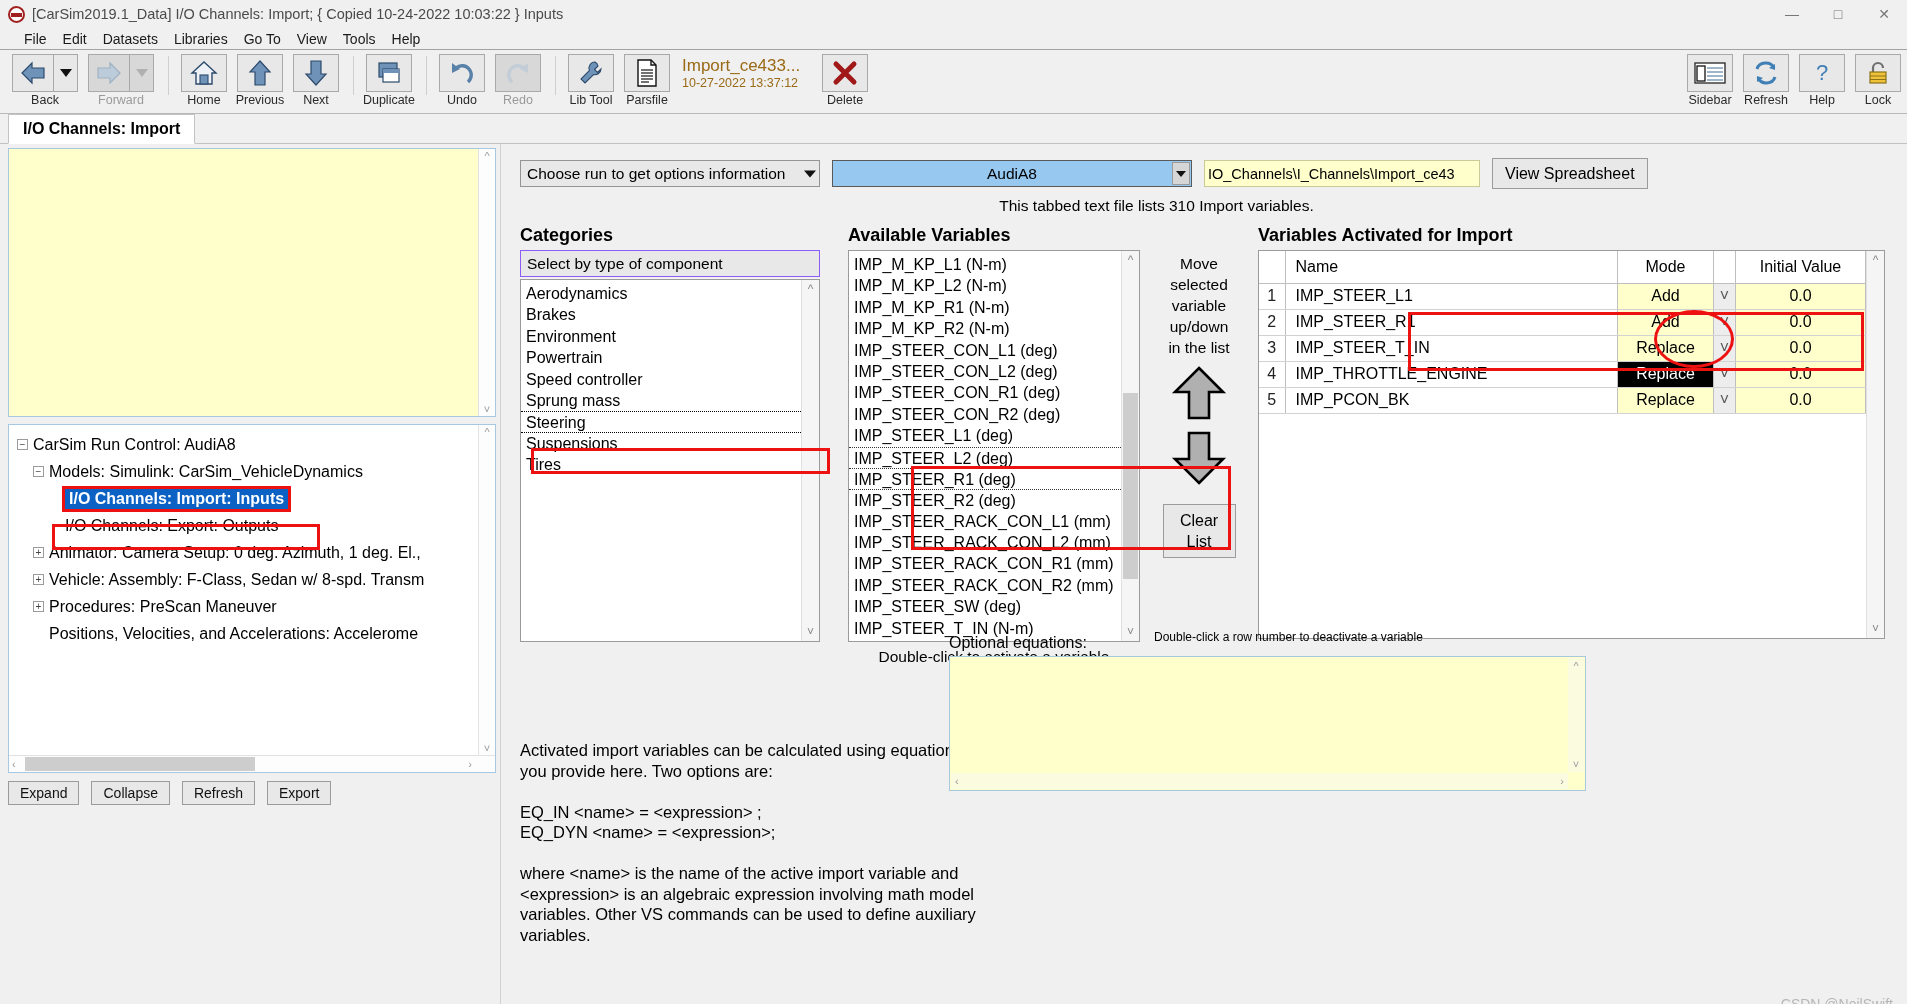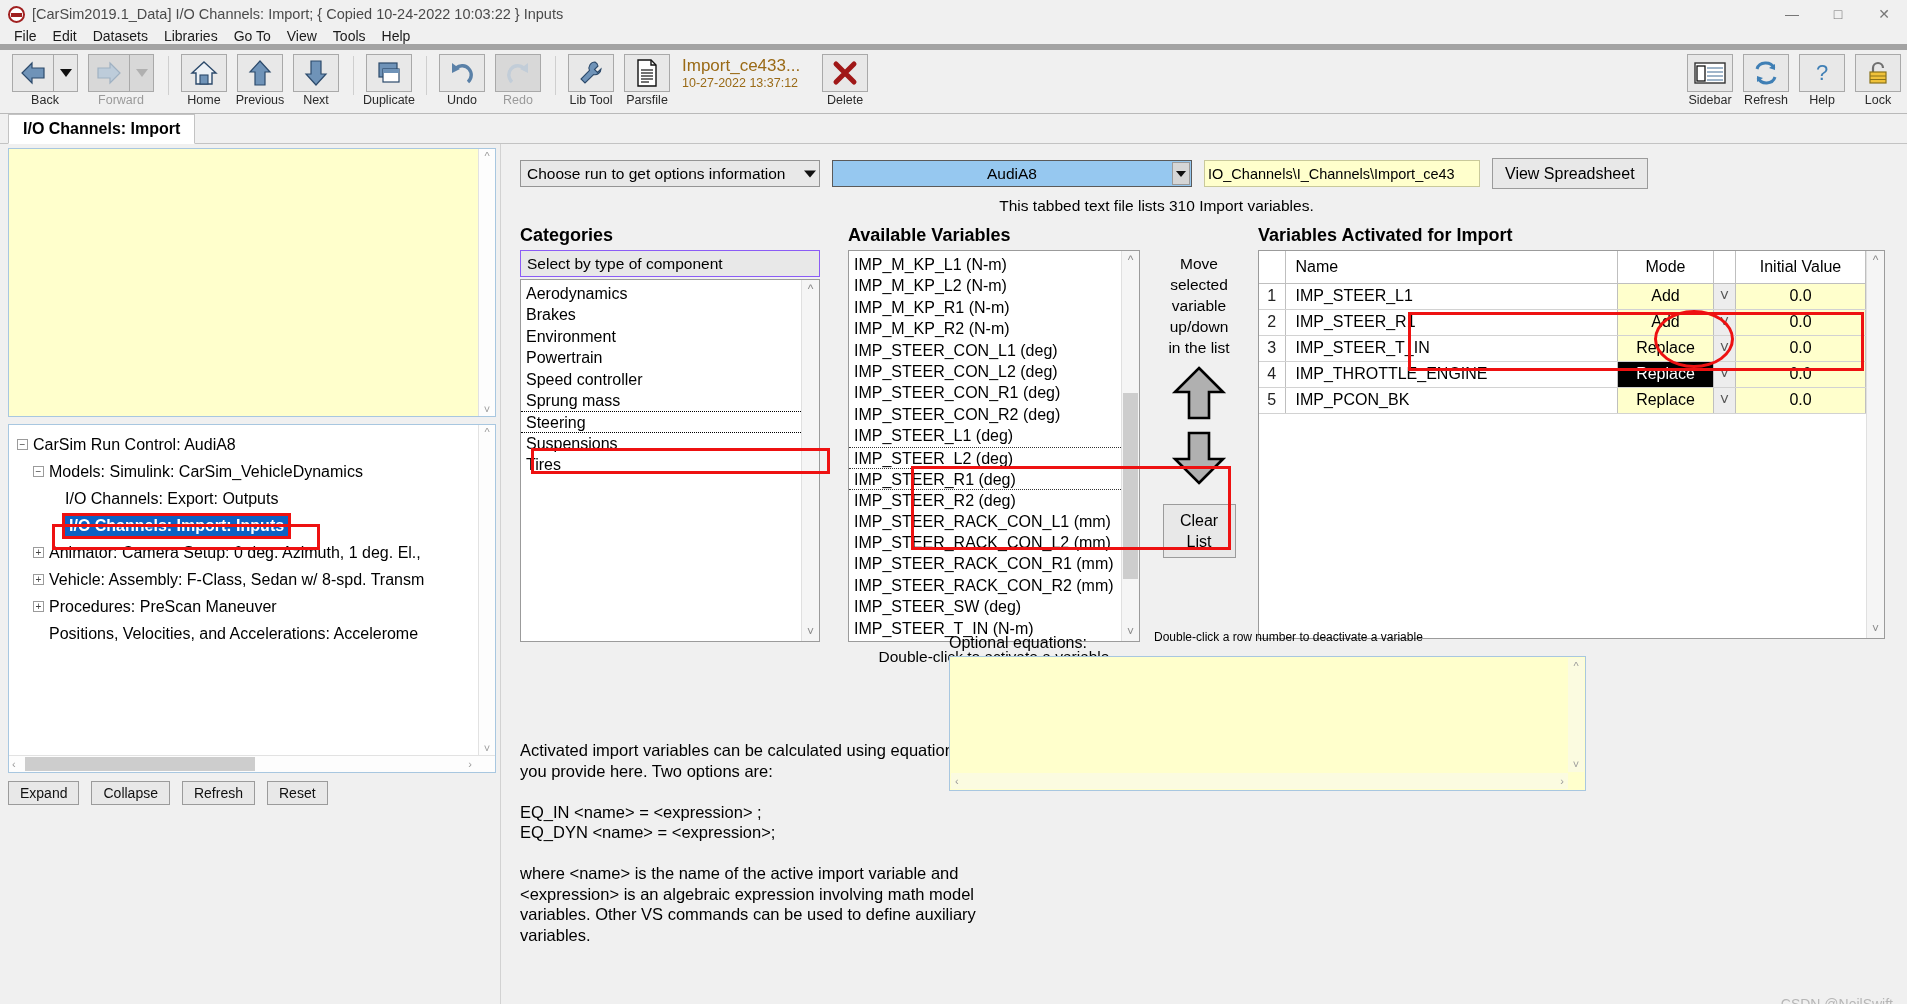--- a/index.html
+++ b/index.html
@@ -32,22 +32,22 @@
   .titlebar .title { font-size: 14.5px; color: #4a4a4a; white-space: nowrap; }
   .wincontrols { margin-left: auto; display: flex; height: 28px; }
   .wincontrols div {
     width: 46px; height: 28px; display:flex; align-items:center; justify-content:center;
     color:#777; font-size: 14px;
   }
 
   
   .menubar {
     height: 22px; display: flex; align-items: center;
-    background: #f0f0f0; padding-left: 6px;
-    border-bottom: 6px solid #a3a3a3;
+    background: #f0f0f0; padding-left: 16px;
+    border-bottom: 1px solid #a3a3a3;
   }
   .menubar .mi {
     padding: 1px 8px; font-size: 14px; color:#1a1a1a; cursor: default;
   }
 
   
   .toolbar {
     height: 64px; background:#f0f0f0; display:flex; align-items:flex-start;
     padding: 4px 0 0 8px; border-bottom: 1px solid #b9b9b9; position: relative;
   }
@@ -496,25 +496,25 @@
             <div class="trow" style="padding-left: 0px;">
               <span class="tnode">−</span>
               <span class="">CarSim Run Control: AudiA8</span>
             </div>
             <div class="trow" style="padding-left: 16px;">
               <span class="tnode">−</span>
               <span class="">Models: Simulink: CarSim_VehicleDynamics</span>
             </div>
             <div class="trow" style="padding-left: 32px;">
               <span class="tspacer"></span>
-              <span class="">I/O Channels: Export: Outputs</span>
+              <span class="sel-item">I/O Channels: Import: Inputs</span>
             </div>
             <div class="trow" style="padding-left: 32px;">
               <span class="tspacer"></span>
-              <span class="sel-item">I/O Channels: Import: Inputs</span>
+              <span class="">I/O Channels: Export: Outputs</span>
             </div>
             <div class="trow" style="padding-left: 16px;">
               <span class="tnode">+</span>
               <span class="">Animator: Camera Setup: 0 deg. Azimuth, 1 deg. El.,</span>
             </div>
             <div class="trow" style="padding-left: 16px;">
               <span class="tnode">+</span>
               <span class="">Vehicle: Assembly: F-Class, Sedan w/ 8-spd. Transm</span>
             </div>
             <div class="trow" style="padding-left: 16px;">
@@ -534,21 +534,21 @@
           <div class="ar">‹</div>
           <div class="thumb"></div>
           <div class="ar" style="margin-left:auto;margin-right:20px;">›</div>
         </div>
       </div>
 
       <div class="bottombtns">
         <button>Expand</button>
         <button>Collapse</button>
         <button>Refresh</button>
-        <button>Reset</button>
+        <button>Export</button>
       </div>
     </div>
 
     <div class="splitter"></div>
 
     <div class="rightcol">
 
       <div class="toprow">
         <div class="combo" style="width:300px">
           <span class="cap">Choose run to get options information</span>

